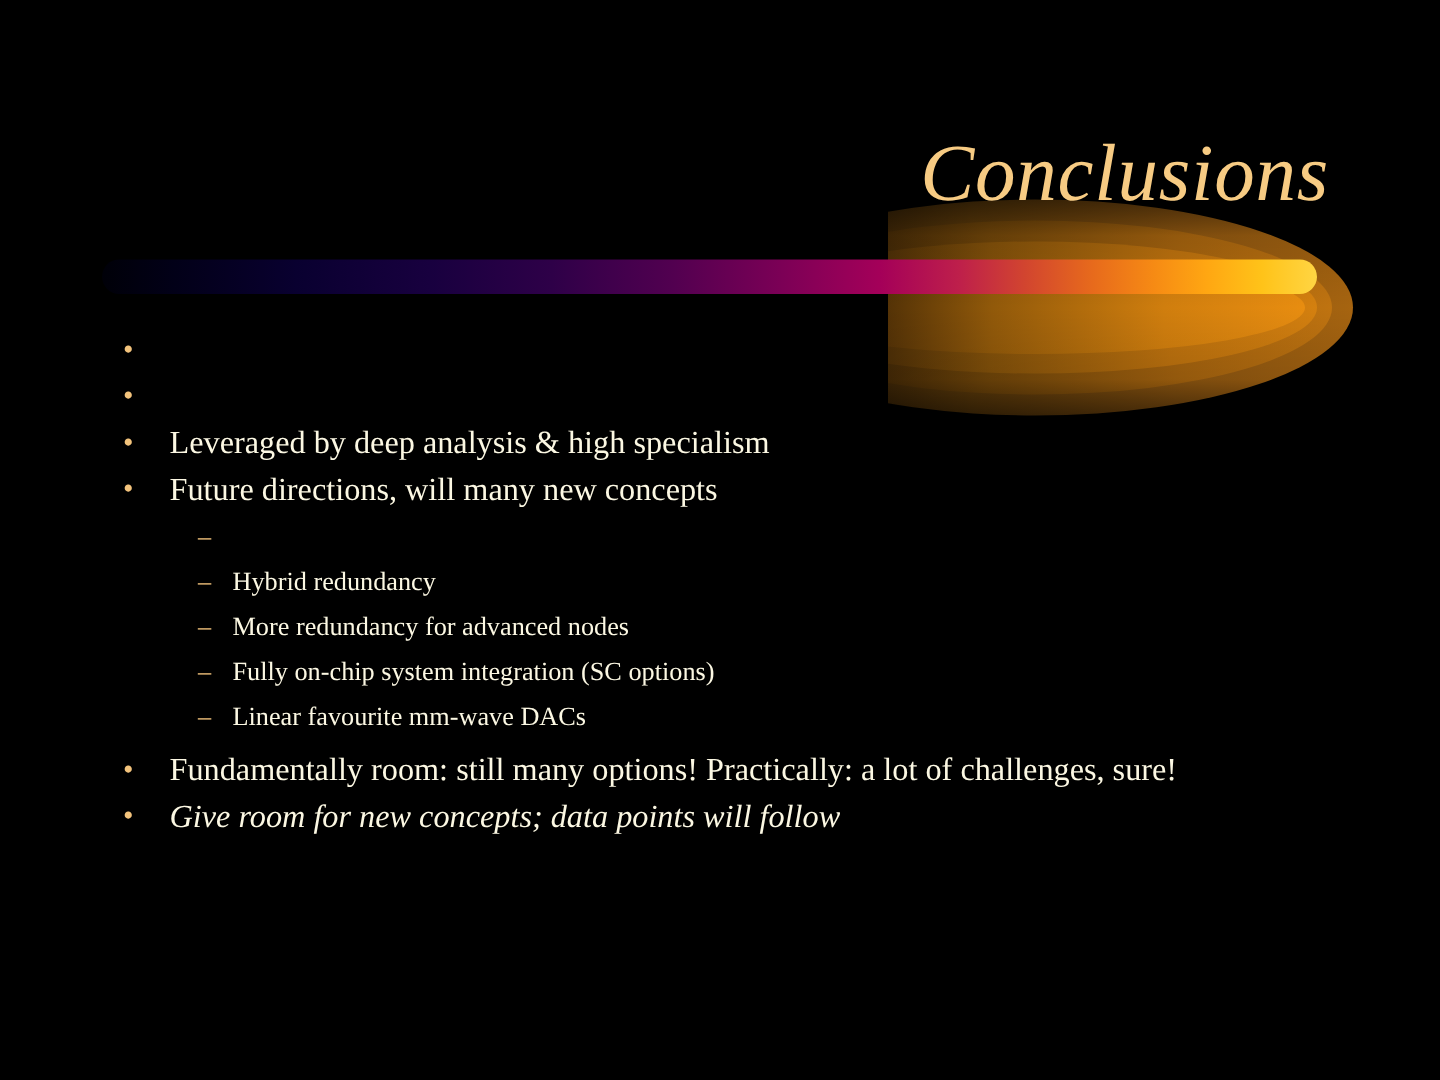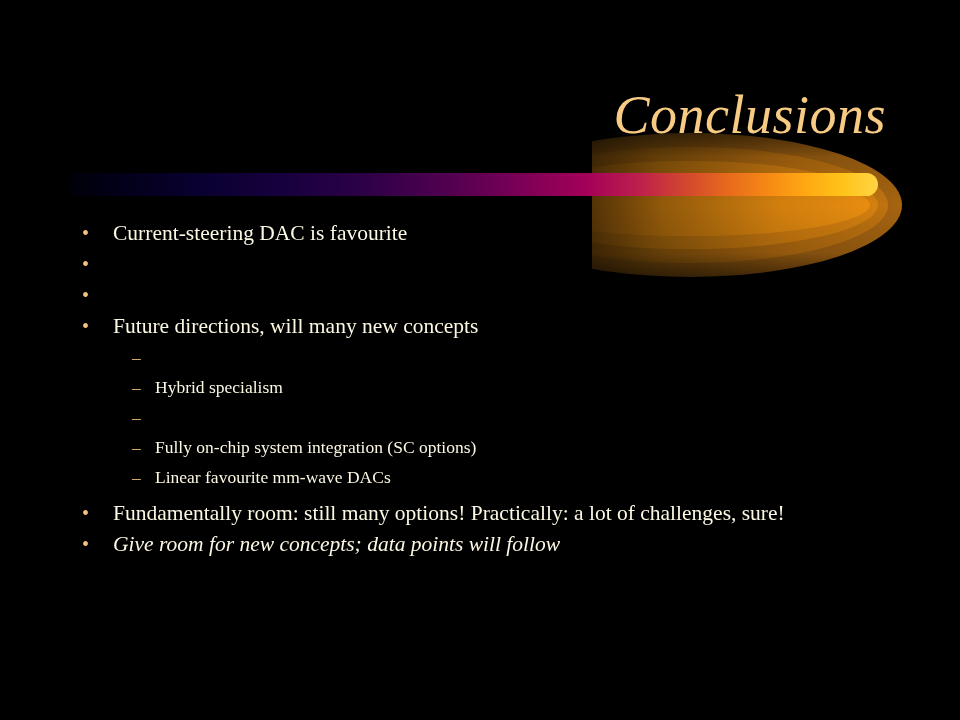--- a/index.html
+++ b/index.html
@@ -202,47 +202,48 @@
 
     <rect x="68" y="173" width="810" height="23" rx="11.5" ry="11.5" fill="url(#barGrad)"></rect>
   </svg>
 
   <div id="slide-title">Conclusions</div>
 
   <div id="body-list">
 
     <div class="bullet-row level1">
       <span class="marker">•</span>
-      <span class="row-text">Current-steering DAC is favourite</span>
-    </div>
-
-    <div class="bullet-row level1">
-      <span class="marker">•</span>
-    </div>
-
-    <div class="bullet-row level1">
-      <span class="marker">•</span>
+    </div>
+
+    <div class="bullet-row level1">
+      <span class="marker">•</span>
+    </div>
+
+    <div class="bullet-row level1">
+      <span class="marker">•</span>
+      <span class="row-text">Leveraged by deep analysis &amp; high specialism</span>
     </div>
 
     <div class="bullet-row level1">
       <span class="marker">•</span>
       <span class="row-text">Future directions, will many new concepts</span>
     </div>
 
     <div class="bullet-row level2">
       <span class="marker">–</span>
     </div>
 
     <div class="bullet-row level2">
       <span class="marker">–</span>
-      <span class="row-text">Hybrid specialism</span>
-    </div>
-
-    <div class="bullet-row level2">
-      <span class="marker">–</span>
+      <span class="row-text">Hybrid redundancy</span>
+    </div>
+
+    <div class="bullet-row level2">
+      <span class="marker">–</span>
+      <span class="row-text">More redundancy for advanced nodes</span>
     </div>
 
     <div class="bullet-row level2">
       <span class="marker">–</span>
       <span class="row-text">Fully on-chip system integration (SC options)</span>
     </div>
 
     <div class="bullet-row level2">
       <span class="marker">–</span>
       <span class="row-text">Linear favourite mm-wave DACs</span>

